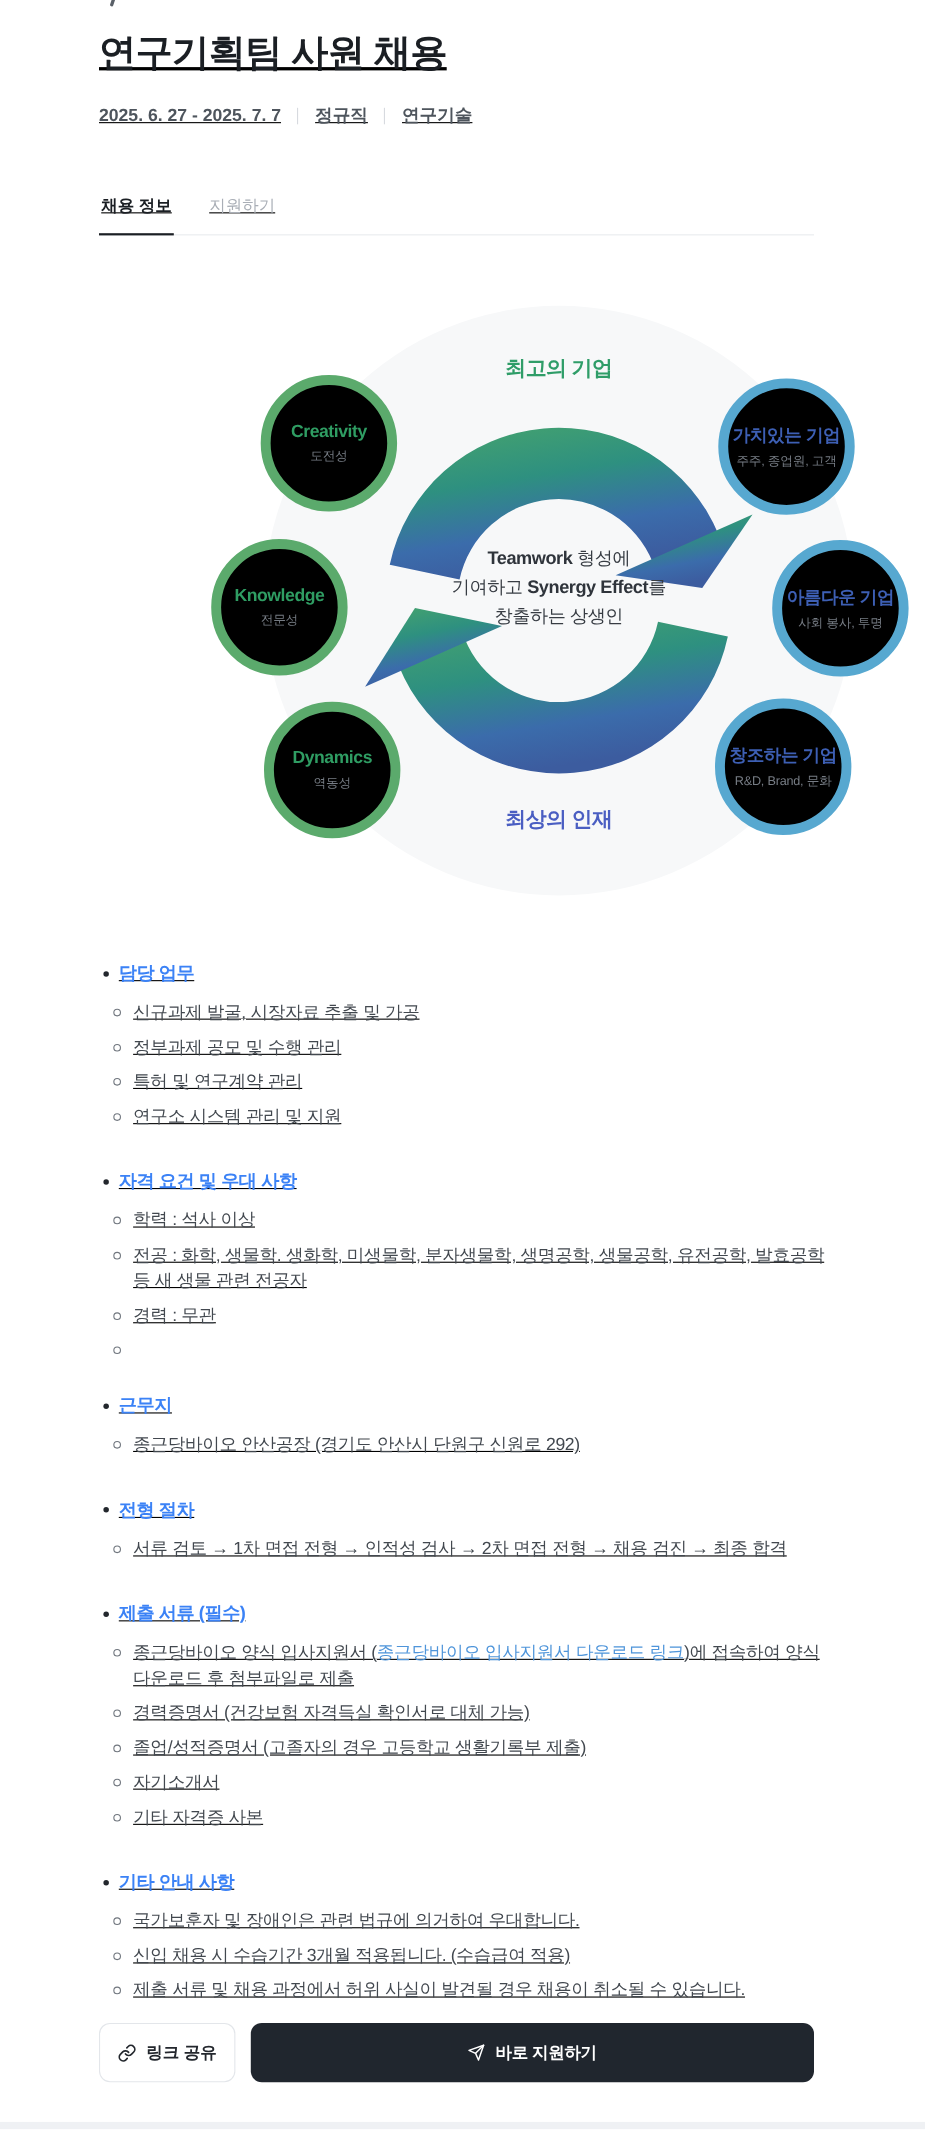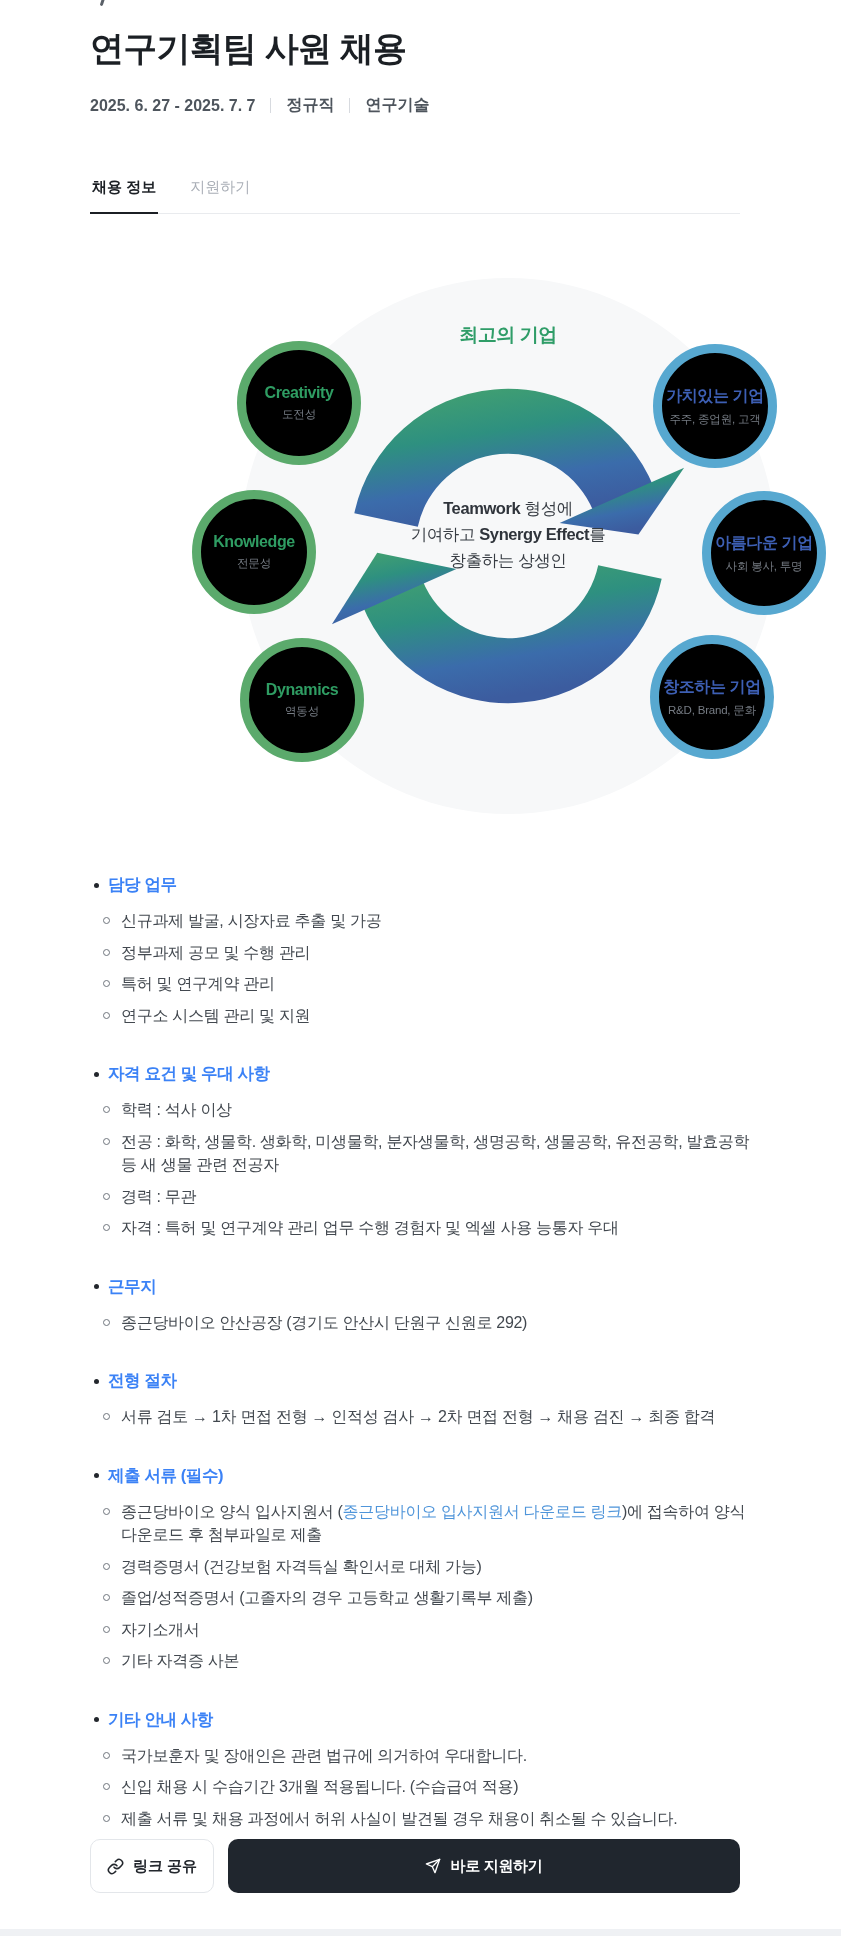--- a/index.html
+++ b/index.html
@@ -3,21 +3,21 @@
 <meta charset="utf-8">
 <style>
   * { box-sizing: border-box; margin: 0; padding: 0; }
   html,body { background:#ffffff; }
   body { font-family: "Liberation Sans", sans-serif; }
   .page { position:relative; width:841px; height:1936px; background:#fff; overflow:hidden; }
 
   .top-remnant { position:absolute; left:101px; top:-3px; width:3px; height:9px;
     background:#5a6068; border-radius:2px; transform:rotate(18deg); }
 
-  .content { padding:28px 51px 0 90px; }
+  .content { padding:28px 51px 0 90px;text-decoration:underline; }
 
   h1.title { font-size:34px; font-weight:800; color:#1b1f24; letter-spacing:-0.8px; line-height:1.22; }
 
   .meta { display:flex; align-items:center; margin-top:26px; font-size:16px; font-weight:700; color:#4e555d; }
   .meta .sep { width:1px; height:15px; background:#d7dadf; margin:0 15px; }
 
   .tab-bar { display:flex; gap:30px; margin-top:62px; border-bottom:1px solid #e9ebee; width:650px; }
   .tab { background:none; border:none; font-family:inherit; font-size:15px; padding:0 2px 15px 2px;
     color:#a9aeb6; cursor:pointer; font-weight:500; border-bottom:2px solid transparent; margin-bottom:-1px; }
   .tab.active { color:#1b1f24; font-weight:800; border-bottom:2px solid #1b1f24; }
@@ -99,20 +99,21 @@
         </defs>
         <g fill="url(#cycleGrad)">
           <path d="M63.3 178.8 A150 150 0 0 1 349.1 153.8 L291.6 177 A88 88 0 0 0 123.9 191.7 Z"></path>
           <path d="M378.1 135.2 L259.3 188 L334.5 199.1 Z"></path>
           <path d="M356.7 241.2 A150 150 0 0 1 70.9 266.2 L128.4 243 A88 88 0 0 0 296.1 228.3 Z"></path>
           <path d="M41.9 284.8 L160.7 232 L85.2 216.5 Z"></path>
         </g>
       </svg>
 
       <div class="diag-top-label">최고의 기업</div>
+      <div class="diag-bottom-label">최상의 인재</div>
       <div class="center-text" id="center-text">
           <div><b>Teamwork</b><span> 형성에</span></div>
           <div><span>기여하고 </span><b>Synergy Effect</b><span>를</span></div>
           <div><span>창출하는 상생인</span></div>
         </div>
       <div id="satellites">
           <div class="sat green" style="left: 147px; top: 91px;">
             <div class="t">Creativity</div>
             <div class="s">도전성</div>
           </div>
@@ -174,21 +175,20 @@
           <div class="item">
             <span class="circ"></span>
             <p>전공 : 화학, 생물학. 생화학, 미생물학, 분자생물학, 생명공학, 생물공학, 유전공학, 발효공학 등 새 생물 관련 전공자</p>
           </div>
           <div class="item">
             <span class="circ"></span>
             <p>경력 : 무관</p>
           </div>
           <div class="item">
             <span class="circ"></span>
-            <p>자격 : 특허 및 연구계약 관리 업무 수행 경험자 및 엑셀 사용 능통자 우대</p>
           </div>
         </div>
         <div class="section">
           <div class="sec-header">
             <span class="dot"></span>
             <h3>근무지</h3>
           </div>
           <div class="item">
             <span class="circ"></span>
             <p>종근당바이오 안산공장 (경기도 안산시 단원구 신원로 292)</p>

